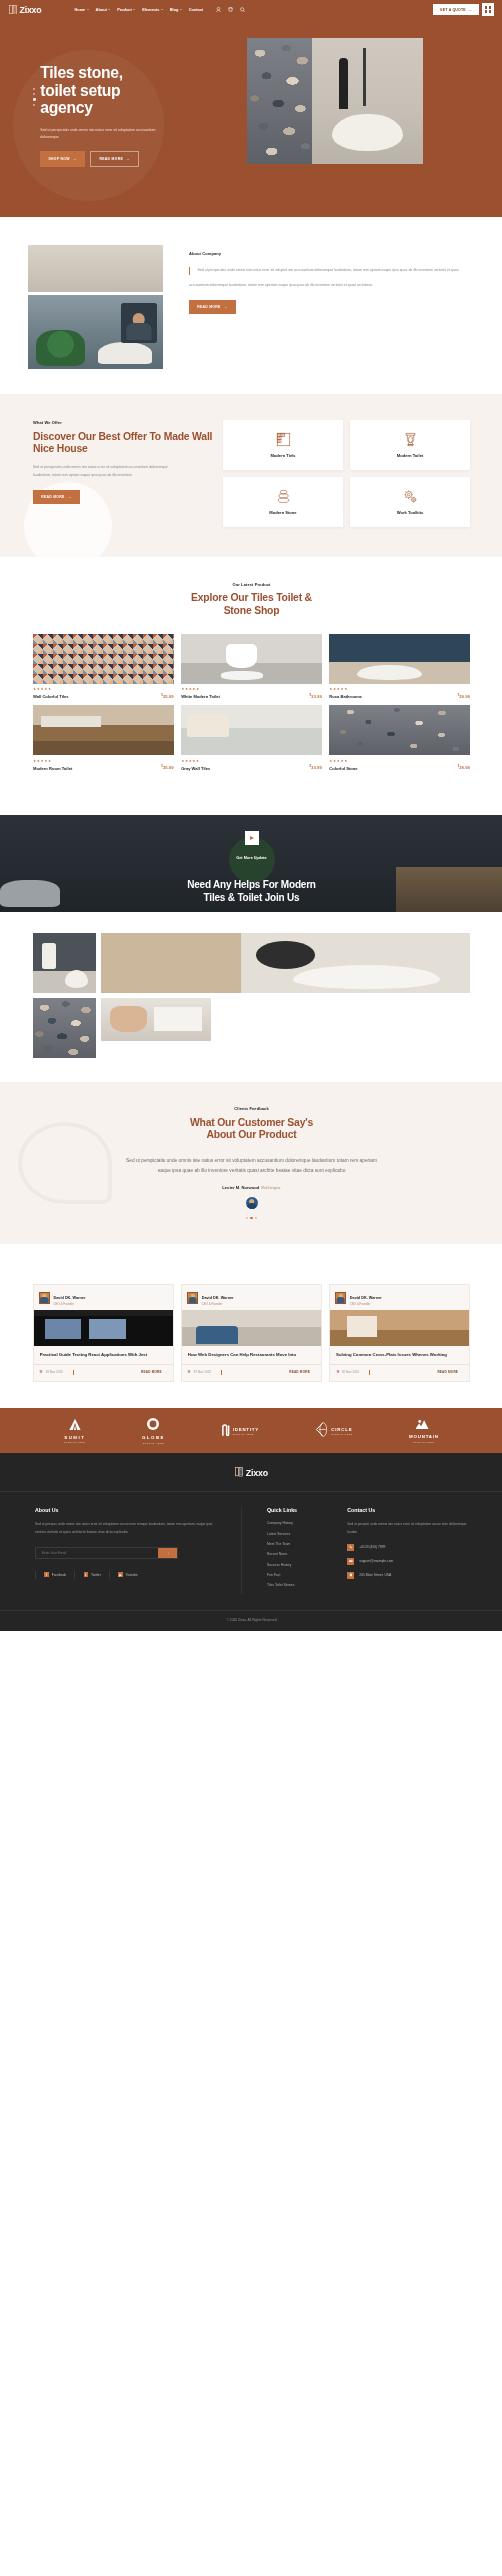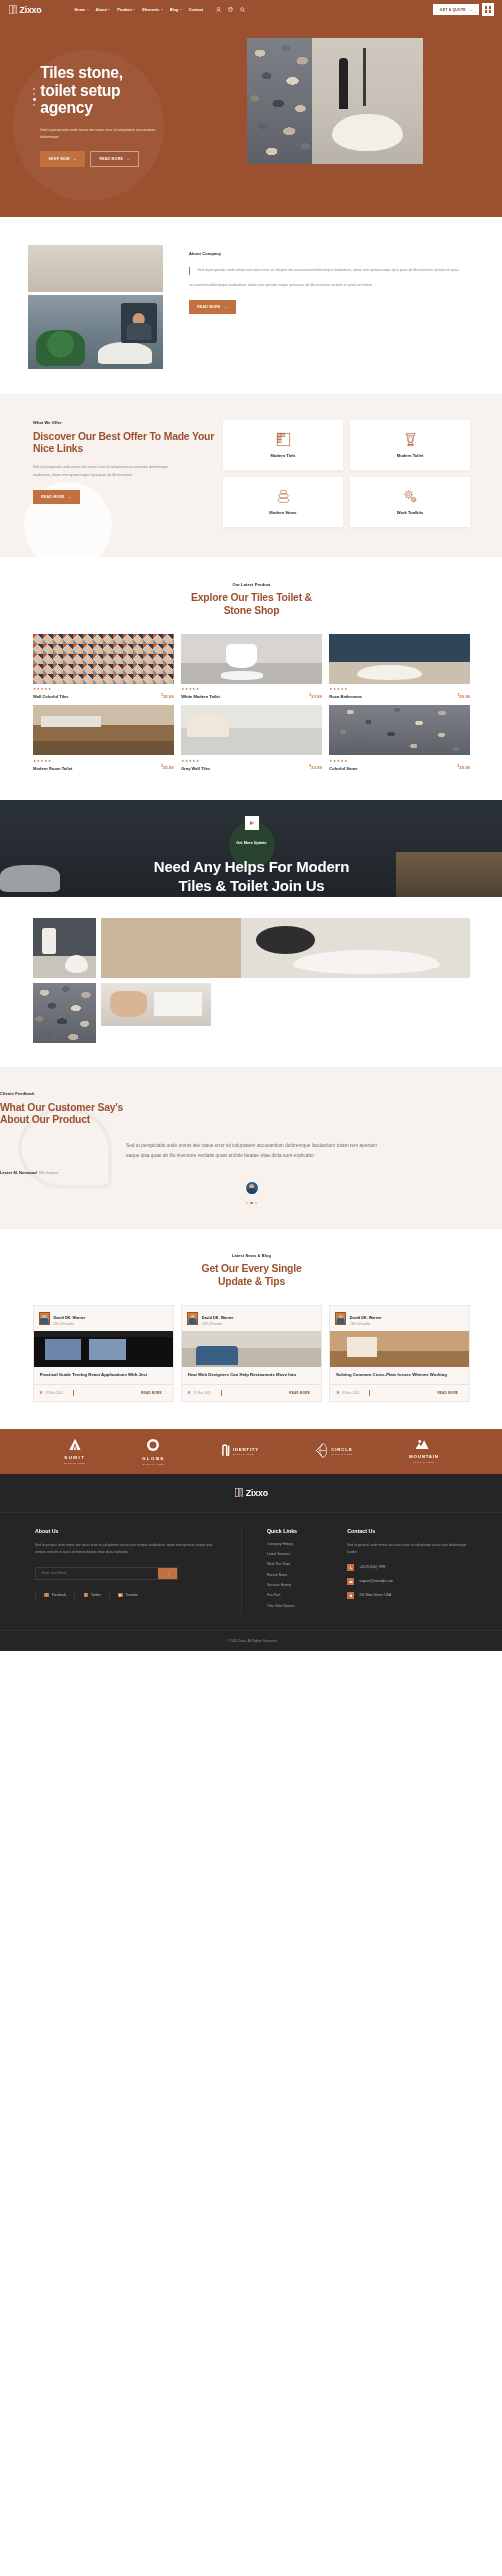--- a/index.html
+++ b/index.html
@@ -132,21 +132,21 @@
   .offer-right { flex:1; padding-right:33px; display:grid; grid-template-columns:1fr 1fr; gap:7px; position:relative; z-index:2;}
   .svc-card {
     background:#fff; height:50px; display:flex; flex-direction:column;
     align-items:center; justify-content:center; gap:5.7px;
     box-shadow:0 0.6px 3.1px rgba(0,0,0,.05);
   }
   .svc-card svg { display:block; }
   .svc-name { font-size:4.1px; font-weight:bold; color:#1d1d1d; }
 
   
-  .products { padding:25px 0 29px; }
+  .products { padding:25px 0 44px; }
   .center-head { text-align:center; }
   .center-head .sec-title { margin-top:5px; }
   .prod-grid { display:grid; grid-template-columns:repeat(3,1fr); gap:6.3px 7.5px; padding:0 33px; margin-top:16.3px;}
   .prod-card { }
   .prod-img { width:100%; height:50px; position:relative; overflow:hidden;}
   .prod-meta { display:flex; align-items:flex-end; justify-content:space-between; margin-top:4.4px;}
   .stars { color:#c2703f; font-size:3.5px; letter-spacing:0.6px; line-height:1;}
   .prod-name { font-size:4.1px; font-weight:bold; color:#1d1d1d; margin-top:2.5px;}
   .prod-price { font-size:4.3px; font-weight:bold; color:#c2703f; white-space:nowrap;}
   .prod-price sup{font-size:2.8px; top:-1.3px;}
@@ -185,21 +185,21 @@
   .cta-bg { position:absolute; inset:0;
     background:linear-gradient(180deg,#2c3239 0%,#262b31 55%,#1f2429 100%);}
   .cta-plant{position:absolute;left:50%;top:8%;transform:translateX(-50%);width:75px;height:63px;
     background:radial-gradient(ellipse at 50% 60%, rgba(40,70,45,.9) 0 42%, transparent 44%);}
   .cta-cab{position:absolute;right:0;bottom:0;width:107px;height:45px;background:linear-gradient(180deg,#6f5c45,#4d4032);}
   .cta-tub{position:absolute;left:0;bottom:5px;width:60px;height:26.4px;background:#9aa0a4;border-radius:40% 40% 14% 14%;}
   .cta-inner { position:relative; z-index:3; text-align:center; padding-top:16.3px;}
   .play-btn { width:14px;height:14px;background:#fff;display:inline-flex;align-items:center;justify-content:center;cursor:pointer;}
   .play-tri{width:0;height:0;border-left:4.4px solid #c2703f;border-top:2.8px solid transparent;border-bottom:2.8px solid transparent;margin-left:1.3px;}
   .cta-label{color:#fff;font-size:3.8px;font-weight:bold;margin-top:11.3px;}
-  .cta-title{color:#fff;font-size:15px;font-weight:bold;line-height:1.25;margin-top:13px;letter-spacing:-0.2px;}
+  .cta-title{color:#fff;font-size:10px;font-weight:bold;line-height:1.25;margin-top:19px;letter-spacing:-0.2px;}
   .cta-btn{margin-top:8.2px;display:inline-flex;}
 
   
   .gallery { padding:21.4px 33px 24px; display:grid; grid-template-columns:63px 1fr; grid-template-rows:auto auto; gap:5px;}
   .g1{grid-column:1/2;grid-row:1/2;height:60px;position:relative;overflow:hidden;background:linear-gradient(180deg,#4c5258 0 64%,#c8c3bb 64% 100%);}
   .g1::before{content:"";position:absolute;left:14%;top:16%;width:22%;height:44%;background:#efeee9;border-radius:2.5px;}
   .g1::after{content:"";position:absolute;right:12%;bottom:8%;width:38%;height:30%;background:#f2f0eb;border-radius:50%/70% 70% 35% 35%;}
   .g2{grid-column:2/3;grid-row:1/2;height:60px;position:relative;overflow:hidden;background:linear-gradient(90deg,#cbb79b 0 38%,#e3ded6 38% 100%);}
   .g2::before{content:"";position:absolute;left:42%;top:14%;width:16%;height:46%;background:#2e2e2e;border-radius:50%;}
   .g2::after{content:"";position:absolute;right:8%;bottom:6%;width:40%;height:40%;background:#f6f4f0;border-radius:48%/62% 62% 38% 38%;}
@@ -214,21 +214,21 @@
       radial-gradient(ellipse 7px 5px at 30% 38%, #43505c 0 60%, transparent 62%),
       radial-gradient(ellipse 8.2px 5px at 68% 42%, #ded2c2 0 60%, transparent 62%),
       radial-gradient(ellipse 7px 4.4px at 10% 60%, #8d8478 0 60%, transparent 62%),
       radial-gradient(ellipse 8.2px 5px at 46% 64%, #39434d 0 60%, transparent 62%),
       radial-gradient(ellipse 7.5px 5px at 82% 68%, #c9bdad 0 60%, transparent 62%),
       radial-gradient(ellipse 7px 5px at 24% 84%, #5b626a 0 60%, transparent 62%),
       radial-gradient(ellipse 8.2px 5px at 64% 90%, #bdb1a1 0 60%, transparent 62%),
       linear-gradient(#7e8087,#5d6167);}
 
   
-  .testi { background:#f8f2ee; padding:24px 0 25px; text-align:left; position:relative; overflow:hidden;}
+  .testi { background:#f8f2ee; padding:24px 0 25px; text-align:center; position:relative; overflow:hidden;}
   .testi-quote-bg{position:absolute;left:17.6px;top:40px;width:94px;height:82px;
     border:4.4px solid rgba(0,0,0,.035);border-radius:50% 50% 10% 50%;}
   .testi .sec-label{}
   .testi .sec-title{margin-top:5.7px;}
   .testi-body{font-size:4.8px;color:#6f6f6f;line-height:2.05;max-width:251px;margin:14px auto 0;position:relative;z-index:2;}
   .testi-name{font-size:4.1px;font-weight:bold;color:#1d1d1d;margin-top:9.4px;}
   .testi-role{font-size:3.1px;color:#b08968;font-weight:normal;margin-left:1.9px;}
   .testi-av{width:14px;height:14px;border-radius:50%;background:#2f5c86;margin:5.7px auto 0;position:relative;overflow:hidden;border:1px solid #fff;}
   .testi-av i{position:absolute;left:50%;top:1.9px;transform:translateX(-50%);width:5.7px;height:5.7px;border-radius:50%;background:#d8a97e;display:block;}
   .testi-av b{position:absolute;left:50%;bottom:0;transform:translateX(-50%);width:10.7px;height:6.3px;border-radius:5px 5px 0 0;background:#1f4464;display:block;}
@@ -429,21 +429,21 @@
             <span>→</span>
           </div>
         </div>
     </div>
   </div>
 
   <div class="offer">
     <div class="offer-blob"></div>
     <div class="offer-left">
       <div class="sec-label">What We Offer</div>
-      <h2 class="sec-title">Discover Our Best Offer To Made Your Nice Links</h2>
+      <h2 class="sec-title">Discover Our Best Offer To Made Wall Nice House</h2>
       <div class="body-txt">Sed ut perspiciatis unde omnis iste natus error sit voluptatem accusantium doloremque laudantium, totam rem apriam eaque ipsa quae ab illo inventore</div>
       <div class="offer-btn">
           <div class="btn-solid">
             <span>READ MORE</span>
             <span>→</span>
           </div>
         </div>
     </div>
     <div class="offer-right">
 
@@ -640,24 +640,20 @@
         <b></b>
       </div>
     <div class="testi-dots">
       <i></i>
       <i class="on"></i>
       <i></i>
     </div>
   </div>
 
   <div class="blog">
-    <div class="center-head">
-      <div class="sec-label">Latest News &amp; Blog</div>
-      <h2 class="sec-title">Get Our Every Single<br>Update &amp; Tips</h2>
-    </div>
     <div class="blog-grid">
 
       <div class="blog-card">
         <div class="blog-author">
           <span class="av-sm">
               <i></i>
               <b></b>
             </span>
           <span>
             <span class="bl-name">David DK. Warner</span>

